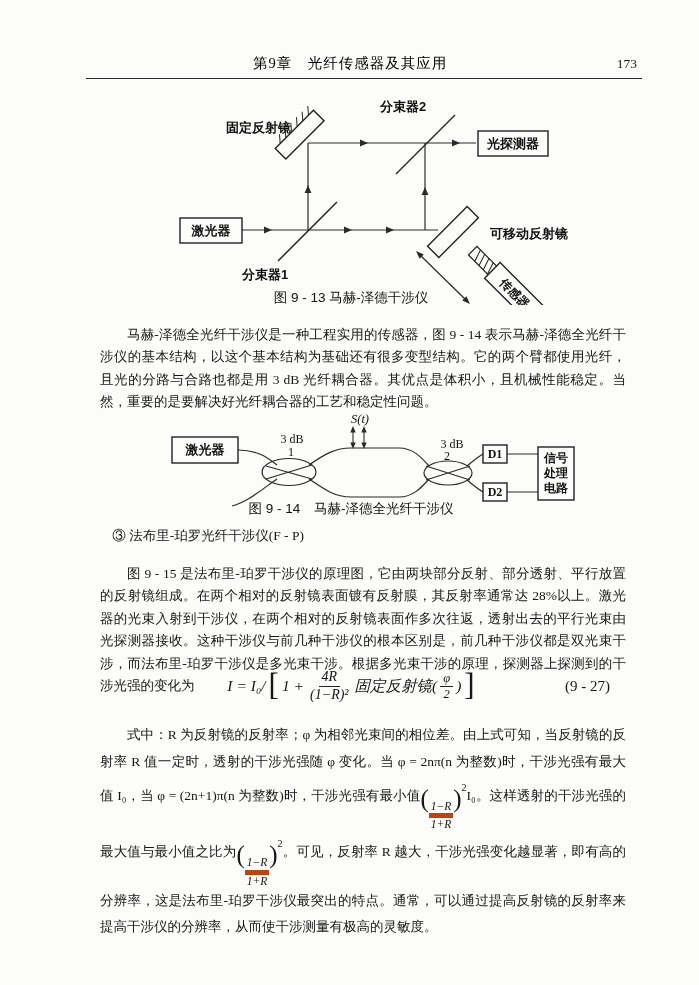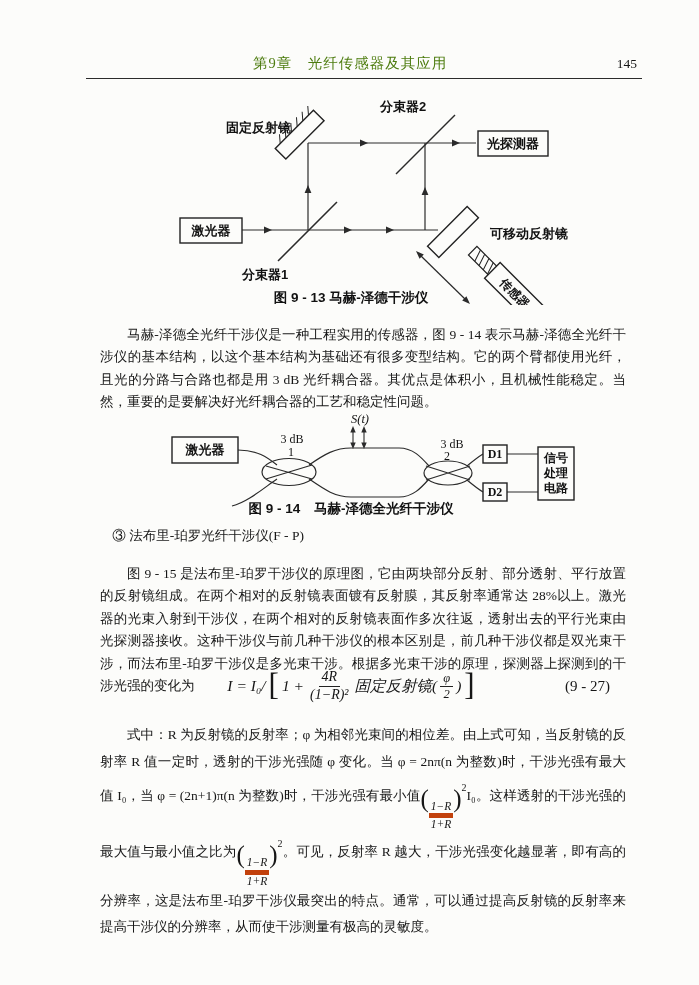--- a/index.html
+++ b/index.html
@@ -8,41 +8,41 @@
     background:#e8e8e6;
     font-family:"Liberation Serif","DejaVu Serif",serif;
   }
   .page {
     position:relative; width:699px; height:985px;
     background:#fcfcfa; overflow:hidden; color:#161616;
   }
   
   .hdr-title {
     position:absolute; left:88px; top:54px; width:524px;
-    text-align:center; font-size:14.5px; letter-spacing:1px; color:#4d7c0f;
+    text-align:center; font-size:14.5px; letter-spacing:1px; color:#000000;
   }
   .hdr-num { position:absolute; right:62px; top:56px; font-size:13.5px; }
   .hdr-rule { position:absolute; left:86px; top:78px; width:556px; height:0; border-top:1.4px solid #2b2b2b; }
 
   
   .fig13 { position:absolute; left:170px; top:95px; }
   .fig14 { position:absolute; left:145px; top:413px; }
   .dbox { fill:#fcfcfa; stroke:#222; stroke-width:1.4; }
   .dlabel { font-family:"Liberation Sans","DejaVu Sans",sans-serif; font-weight:bold; font-size:13px; fill:#111; }
   .dlabel.sm { font-size:12px; }
   .dsmall { font-family:"Liberation Serif","DejaVu Serif",serif; font-size:12px; fill:#111; }
   .dital  { font-family:"Liberation Serif","DejaVu Serif",serif; font-style:italic; font-size:12.5px; fill:#111; }
   .beam { stroke:#2a2a2a; stroke-width:1.2; fill:none; }
   .beam2 { stroke:#2a2a2a; stroke-width:1.5; fill:none; }
   .ahead { fill:#2a2a2a; stroke:none; }
 
   .cap {
     position:absolute; left:88px; width:526px; text-align:center;
     font-family:"Liberation Sans","DejaVu Sans",sans-serif;
-    font-weight:bold; font-size:13.5px; color:#111;
+    font-weight:normal; font-size:13.5px; color:#111;
   }
   .cap13 { top:289px; }
   .cap14 { top:500px; }
 
   
   .para {
     position:absolute; left:88px; width:526px; margin:12px;
     font-size:13.5px; line-height:22.4px; text-align:justify;
     color:#161616; text-indent:2em;
   }
@@ -71,21 +71,21 @@
   .ifrac .fnum { border-bottom:5px solid #c2410c; padding:0 2px; }
   .ifrac .fden { padding:0 2px; }
   .isup { font-size:10px; vertical-align:9px; }
 </style>
 </head>
 <body>
 
 <div class="page">
 
   <div class="hdr-title">第9章　光纤传感器及其应用</div>
-  <div class="hdr-num">145</div>
+  <div class="hdr-num">173</div>
   <div class="hdr-rule"></div>
 
   <svg class="fig13" width="440" height="210" viewBox="0 0 440 210">
 
     <g>
       <path class="beam" d="M72,135 H268"></path>
       <path class="beam" d="M138,135 V48"></path>
       <path class="beam" d="M138,48 H255"></path>
       <path class="beam" d="M255,48 V135"></path>
       <path class="beam" d="M255,48 H306"></path>

